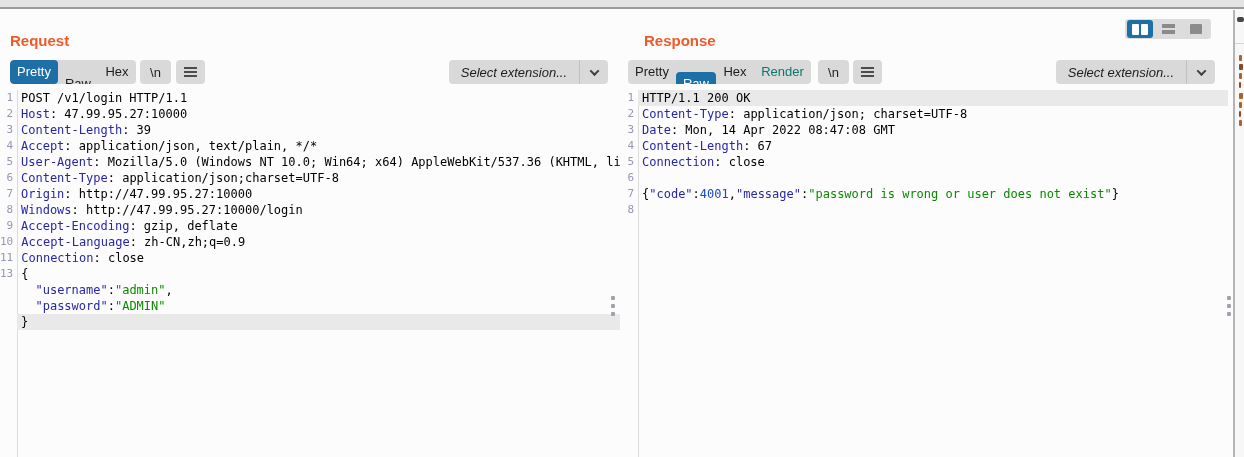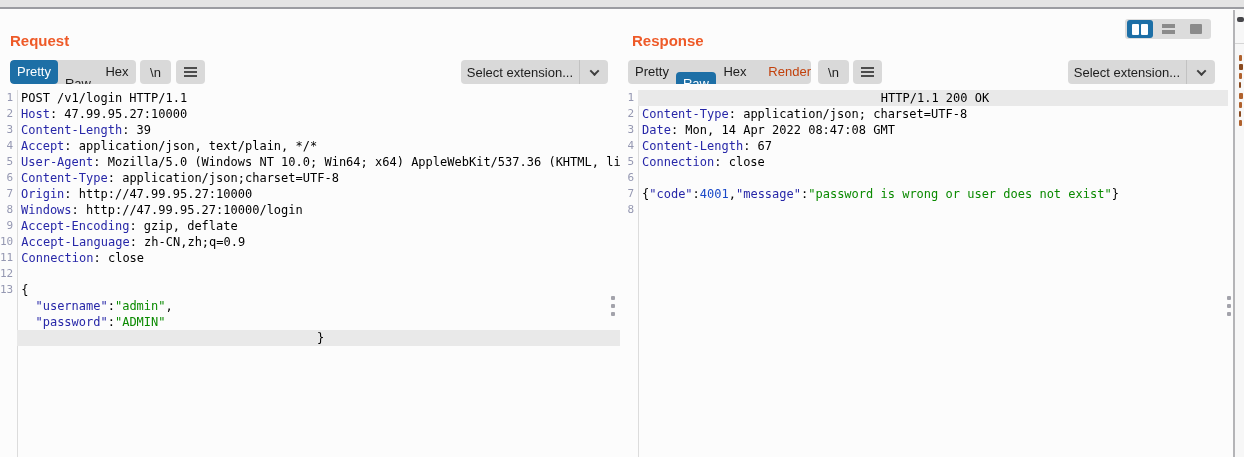--- a/index.html
+++ b/index.html
@@ -15,58 +15,58 @@
 
   .topstrip{position:absolute;left:0;top:0;width:1244px;height:9px;background:#e4e4e4;border-bottom:2px solid #9b9ca1;}
   .gdot{position:absolute;width:4px;height:4px;background:#a3a3ab;border-radius:1px;}
 
   .panel{position:absolute;top:9px;height:448px;background:#fcfcfc;}
   .p-req{left:0;width:620px;}
   .p-resp{left:622px;width:606px;}
 
   .ptitle{position:absolute;top:23px;font-size:15px;font-weight:700;color:var(--accent);}
   .p-req .ptitle{left:10px;text-align:center;}
-  .p-resp .ptitle{left:10px;}
+  .p-resp .ptitle{left:22px;}
 
   .tabgroup{position:absolute;top:51px;display:flex;background:#d9d9d9;border-radius:4px;height:24px;overflow:hidden;}
   .p-req .tabgroup{left:10px;}
   .p-resp .tabgroup{left:6px;}
   .tab{height:24px;line-height:24px;font-size:13px;color:#1d1d1d;text-align:center;cursor:default;}
   .t-pretty{width:48px;}
   .t-raw{width:40px;margin-top:12px;}
   .t-hex{width:38px;}
   .t-render{width:57px;}
   .tab.sel{background:var(--selblue);color:#fff;border-radius:4px;}
-  .tab.dis{color:#c2410c;text-align:right;}
+  .tab.dis{color:#0f766e;}
 
   .pill{position:absolute;top:51px;height:24px;display:flex;align-items:center;justify-content:center;background:#d9d9d9;border-radius:4px;font-size:13px;color:#1d1d1d;}
   .p-req .nl{left:140px;width:31px;}
   .p-req .menu{left:176px;width:29px;}
   .p-resp .nl{left:196px;width:31px;}
   .p-resp .menu{left:231px;width:29px;}
   .hamb{display:block;width:13px;height:2px;background:#4c4c4c;box-shadow:0 -4px 0 #4c4c4c,0 4px 0 #4c4c4c;}
 
   .extbtn{position:absolute;top:51px;height:24px;display:flex;align-items:center;background:#d9d9d9;border-radius:4px;font-size:13px;color:#1d1d1d;}
   .p-req .extbtn{right:12px;}
   .p-resp .extbtn{right:13px;}
-  .extlabel{padding:0 6px;white-space:nowrap;}
+  .extlabel{padding:0 12px;white-space:nowrap;font-style:italic;}
   .extdiv{width:1px;align-self:stretch;background:#c2c2c2;}
   .chevbox{width:28px;height:24px;display:flex;align-items:center;justify-content:center;}
   .chev{display:block;width:7px;height:7px;border-right:2px solid #3f3f3f;border-bottom:2px solid #3f3f3f;transform:rotate(45deg) translate(-1px,-1px);}
 
   .gutline{position:absolute;top:81px;bottom:0;width:1px;background:#dcdcdc;}
   .p-req .gutline{left:17px;}
   .p-resp .gutline{left:16px;}
 
   .code{position:absolute;top:81px;left:0;right:0;}
   .crow{display:flex;height:16px;line-height:16px;font-family:"DejaVu Sans Mono",monospace;font-size:12px;}
   .gut{flex:0 0 17px;text-align:right;padding-right:4px;color:#9598b2;font-size:11px;}
   .p-resp .gut{flex-basis:16px;}
   .ctext{flex:1;white-space:pre;overflow:hidden;padding-left:4px;color:#000;}
-  .crow.hl .ctext{background:#e9e9e9;text-align:center;}
+  .crow.hl .ctext{background:#e9e9e9;}
   .c-p{color:#000;}
   .c-k{color:var(--ckey);}
   .c-s{color:var(--cstr);}
   .c-n{color:var(--cnum);}
 
   .layoutgrp{position:absolute;left:1125px;top:19px;width:86px;height:20px;background:#dcdcdc;border-radius:3px;display:flex;align-items:center;justify-content:space-between;padding:0 2px;}
   .lbtn{width:26px;height:18px;border-radius:3px;display:flex;align-items:center;justify-content:center;gap:2px;}
   .lbtn.sel{background:var(--selblue);}
   .ic-col{width:7px;height:11px;background:#fff;border-radius:1px;}
   .ic-rows{display:flex;flex-direction:column;gap:2px;}
@@ -146,24 +146,20 @@
         <span class="gut">9</span>
         <span class="ctext"><span class="c-k">Accept-Encoding</span><span class="c-p">: gzip, deflate</span></span>
       </div>
       <div class="crow">
         <span class="gut">10</span>
         <span class="ctext"><span class="c-k">Accept-Language</span><span class="c-p">: zh-CN,zh;q=0.9</span></span>
       </div>
       <div class="crow">
         <span class="gut">11</span>
         <span class="ctext"><span class="c-k">Connection</span><span class="c-p">: close</span></span>
-      </div>
-      <div class="crow">
-        <span class="gut">12</span>
-        <span class="ctext"></span>
       </div>
       <div class="crow">
         <span class="gut">13</span>
         <span class="ctext"><span class="c-p">{</span></span>
       </div>
       <div class="crow">
         <span class="gut"></span>
         <span class="ctext"><span class="c-p">  </span><span class="c-k">"username"</span><span class="c-p">:</span><span class="c-s">"admin"</span><span class="c-p">,</span></span>
       </div>
       <div class="crow">

